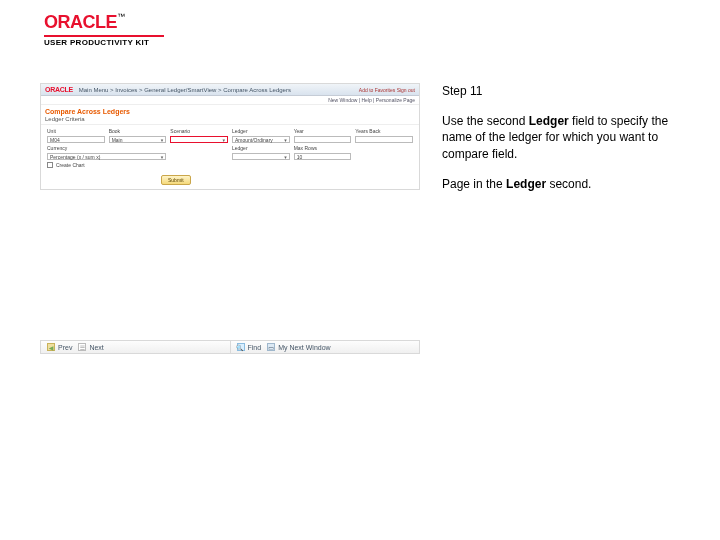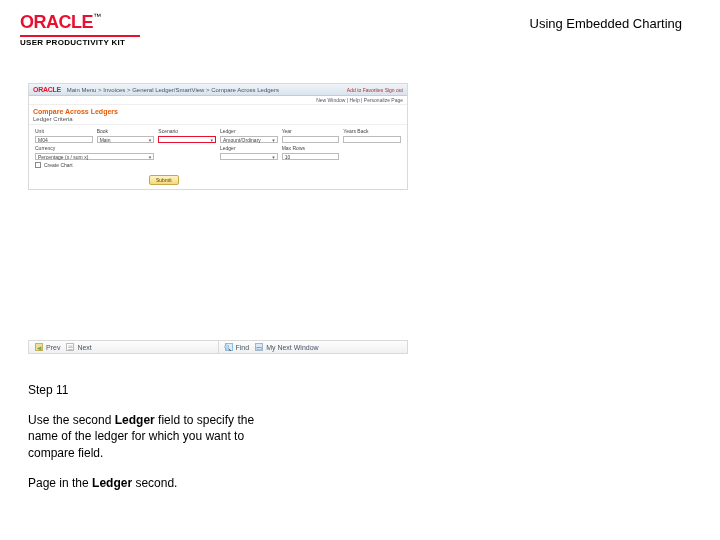--- a/index.html
+++ b/index.html
@@ -9,43 +9,42 @@
     background: #fff;
     font-family: Arial, Helvetica, sans-serif;
     font-size: 12px;
     color: #000;
     position: relative;
   }
   .header {
     display: flex;
     justify-content: space-between;
     align-items: flex-start;
-    padding: 12px 28px 6px 20px;
+    padding: 12px 28px 6px 44px;
   }
   .logo-block { display: flex; flex-direction: column; }
   .oracle-logo {
     font-family: Arial, sans-serif;
     font-weight: bold;
     color: #e8102e;
     font-size: 18px;
     letter-spacing: -0.5px;
   }
   .oracle-tm { font-size: 8px; vertical-align: top; color: #000; }
   .logo-divider {
     width: 120px; height: 2px; background: #e8102e; margin: 2px 0 1px 0;
   }
   .kit-label { font-size: 8px; letter-spacing: 0.3px; color: #000; font-weight: bold; }
   .header-title { font-size: 13px; color: #000; margin-top: 4px; margin-right: 10px; }
 
   .main {
     display: flex;
-    padding: 0 28px;
+    padding: 0 40px;
     margin-top: 30px;
-    gap: 28px;
-    flex-direction: column;
+    gap: 22px;
   }
   .screenshot-col { width: 380px; }
   .info-col { width: 240px; font-size: 12px; line-height: 1.35; }
   .info-col p { margin-bottom: 14px; }
   .bold { font-weight: bold; }
 
   
   .app-shot {
     width: 380px;
     border: 1px solid #d9d9d9;
@@ -127,21 +126,20 @@
 <body>
 
 <div class="header">
   <div class="logo-block">
     <div>
       <span class="oracle-logo">ORACLE</span><span class="oracle-tm">™</span>
     </div>
     <div class="logo-divider"></div>
     <div class="kit-label">USER PRODUCTIVITY KIT</div>
   </div>
-  <div class="header-title">Using Embedded Charting</div>
 </div>
 
 <div class="main">
   <div class="screenshot-col">
     <div class="app-shot">
       <div class="app-topbar">
         <span class="mini-logo">ORACLE</span>
         <span class="nav">Main Menu  &gt;  Invoices  &gt;  General Ledger/SmartView  &gt;  Compare Across Ledgers</span>
         <span class="userbox">Add to Favorites   Sign out</span>
       </div>

